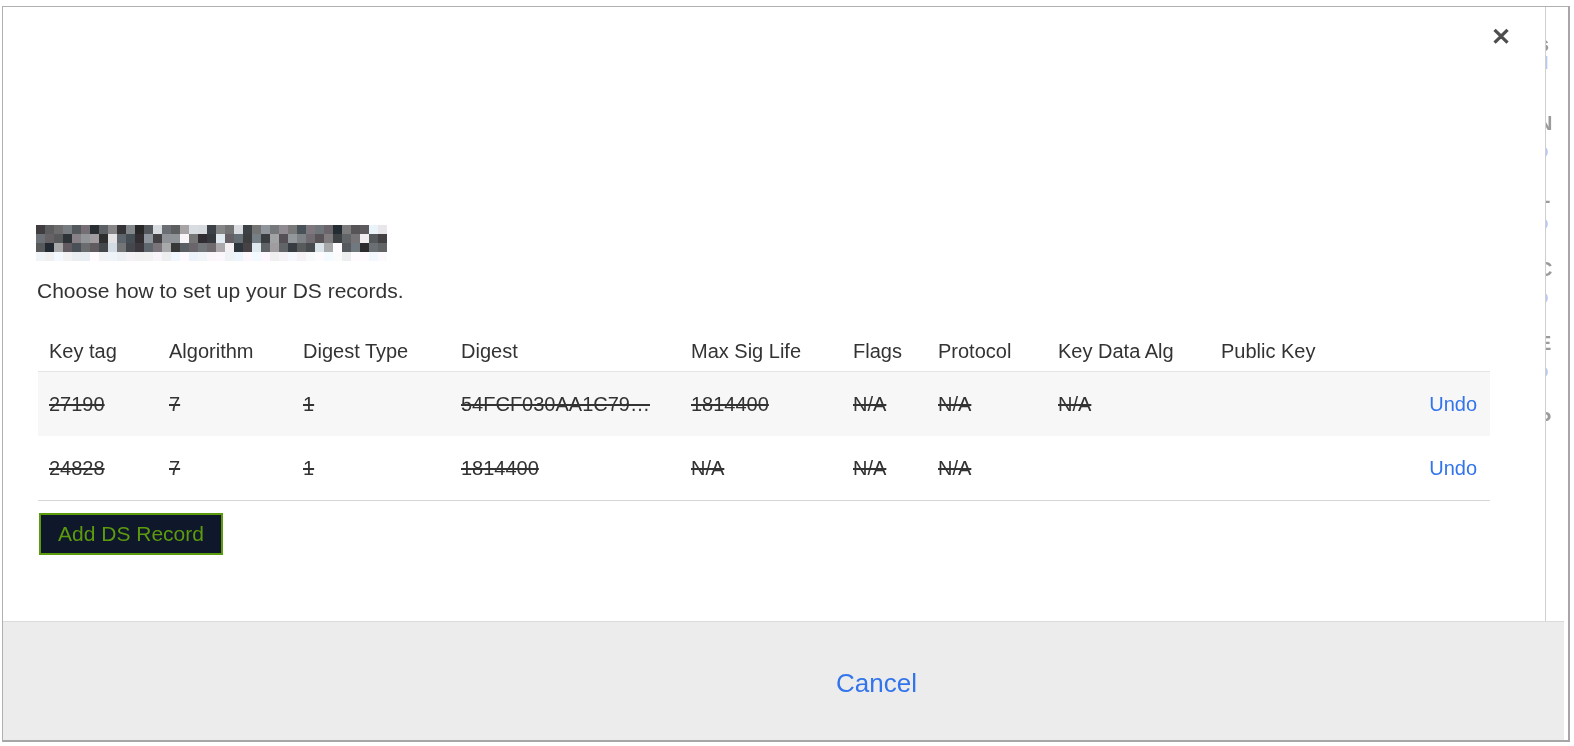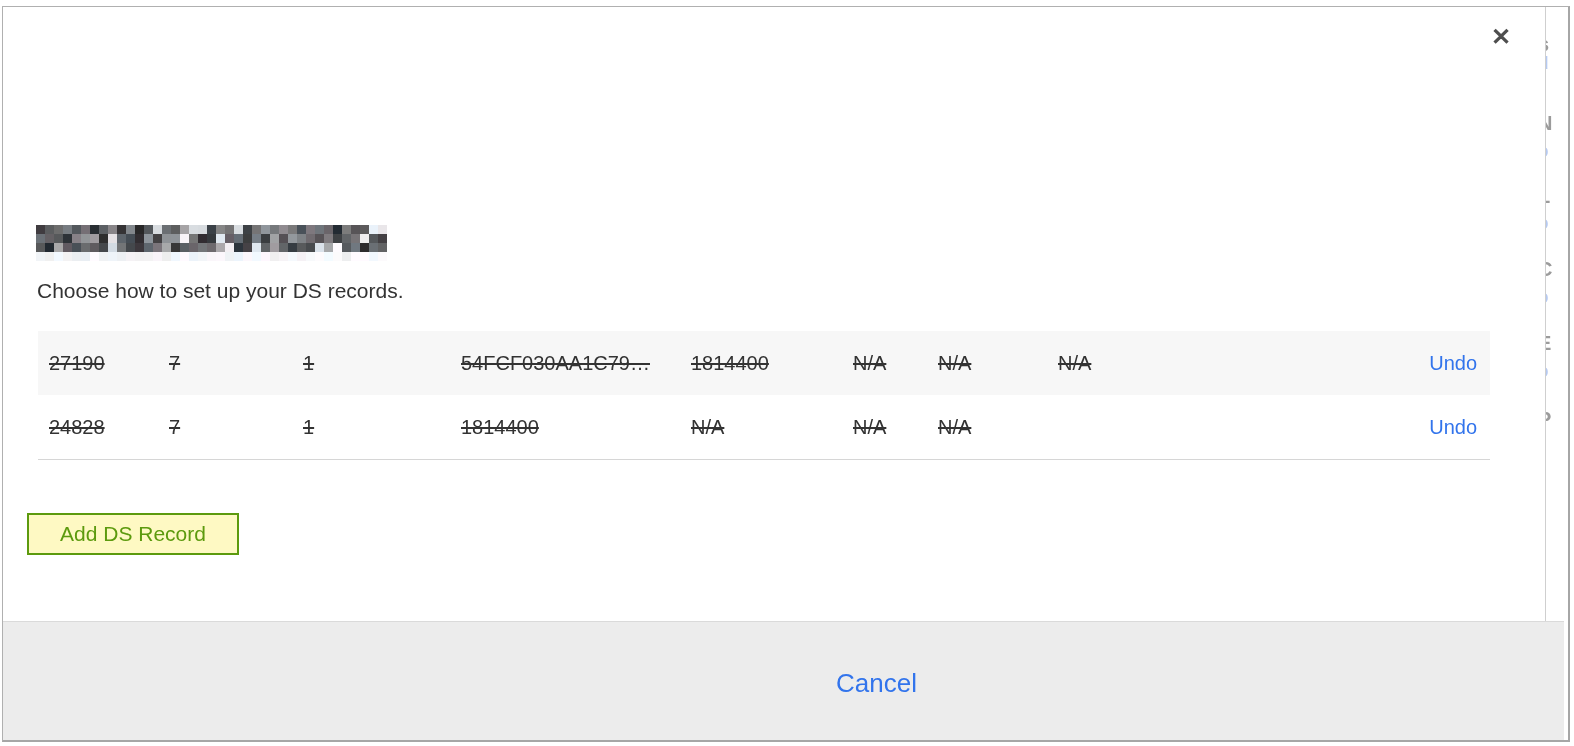--- a/index.html
+++ b/index.html
@@ -40,21 +40,21 @@
   .cell:nth-child(4){width:230px}
   .cell:nth-child(5){width:162px}
   .cell:nth-child(6){width:85px}
   .cell:nth-child(7){width:120px}
   .cell:nth-child(8){width:163px}
   .cell:nth-child(9){flex:1 1 auto}
   .trow .cell:not(.action){text-decoration:line-through}
   .cell.action{width:72px;text-align:right;padding-right:13px;text-decoration:none}
   .cell.action a{color:var(--blue);text-decoration:none;font-size:20px;cursor:pointer}
 
-  .add-btn{position:absolute;left:24px;top:506px;width:212px;height:42px;background:#fef9c3;
+  .add-btn{position:absolute;left:36px;top:506px;width:184px;height:42px;background:#0f172a;
            border:2px solid var(--green);color:var(--green);font-size:21px;cursor:pointer;
            font-family:"Liberation Sans",sans-serif}
 
   .strip{position:absolute;right:0;top:0;width:22px;bottom:119px;background:#fff;overflow:hidden}
   .frag{position:absolute;left:-8px;font-size:20px;font-weight:700;color:#9b9b9b;line-height:1;
         white-space:nowrap}
   .frag.link{color:#b5c9f1;font-weight:400;font-size:19px}
 
   .footer{position:absolute;left:0;right:4px;bottom:0;height:119px;background:var(--footer-bg);
           border-top:1px solid #dadada}
@@ -229,20 +229,31 @@
         <i style="background: rgb(237, 238, 239);"></i>
         <i style="background: rgb(255, 251, 255);"></i>
         <i style="background: rgb(255, 250, 255);"></i>
         <i style="background: rgb(242, 248, 254);"></i>
         <i style="background: rgb(252, 250, 252);"></i>
       </div>
 
     <p class="subtitle">Choose how to set up your DS records.</p>
 
     <div class="table">
+      <div class="thead">
+          <div class="cell">Key tag</div>
+          <div class="cell">Algorithm</div>
+          <div class="cell">Digest Type</div>
+          <div class="cell">Digest</div>
+          <div class="cell">Max Sig Life</div>
+          <div class="cell">Flags</div>
+          <div class="cell">Protocol</div>
+          <div class="cell">Key Data Alg</div>
+          <div class="cell">Public Key</div>
+        </div>
       <div class="tbody">
           <div class="trow">
             <div class="cell">27190</div>
             <div class="cell">7</div>
             <div class="cell">1</div>
             <div class="cell">54FCF030AA1C79…</div>
             <div class="cell">1814400</div>
             <div class="cell">N/A</div>
             <div class="cell">N/A</div>
             <div class="cell">N/A</div>

